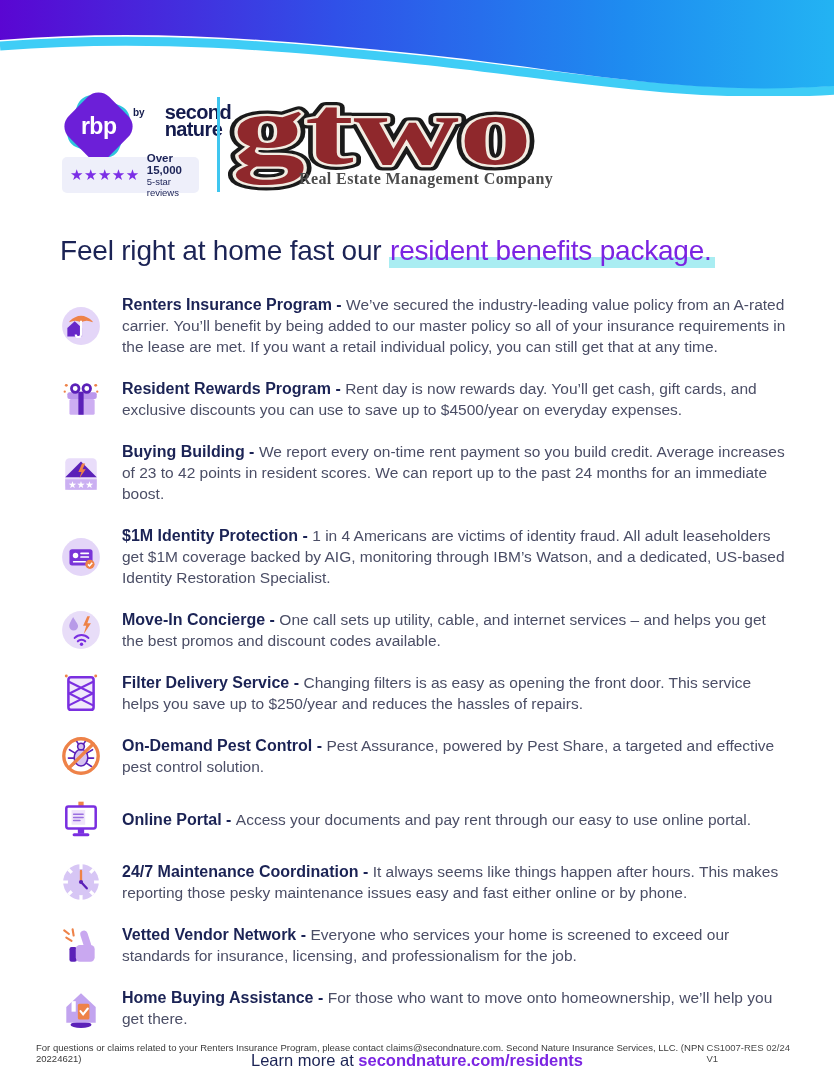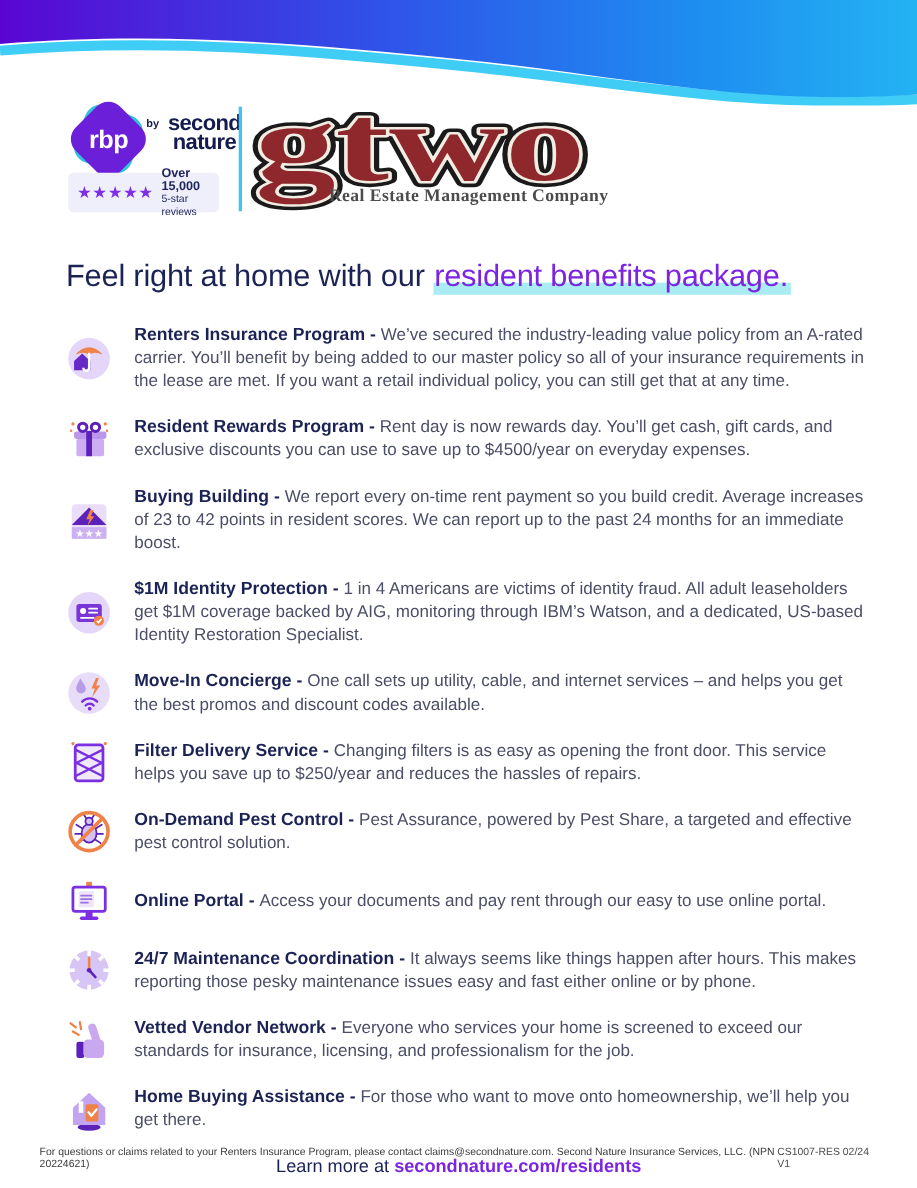--- a/index.html
+++ b/index.html
@@ -8,23 +8,23 @@
   
   .header{position:relative;height:212px;}
   .wave{position:absolute;top:0;left:0;display:block;}
   
   .rbp-mark{position:absolute;left:64px;top:92px;width:68px;height:68px;}
   .diamond{position:absolute;inset:0;margin:auto;border-radius:15px;}
   .diamond.teal{width:55px;height:55px;background:#2fc4dd;transform:rotate(22deg);}
   .diamond.purple{width:57px;height:57px;background:#6c1fd8;transform:rotate(45deg);
         display:flex;align-items:center;justify-content:center;}
   .rbp-text{transform:rotate(-45deg);color:#fff;font-weight:800;font-size:23px;letter-spacing:-.5px;}
-  .by-sn{position:absolute;left:133px;top:104px;display:flex;gap:8px;color:#141b4d;}
+  .by-sn{position:absolute;left:133px;top:104px;display:flex;gap:20px;color:#141b4d;}
   .by-sn .by{font-size:10px;font-weight:600;margin-top:3px;}
-  .by-sn .words{font-size:20px;font-weight:800;line-height:17px;letter-spacing:-.6px;text-align:center;}
+  .by-sn .words{font-size:20px;font-weight:800;line-height:17px;letter-spacing:-.6px;}
   .reviews-badge{position:absolute;left:62px;top:157px;width:137px;height:36px;background:#eeeffa;
         border-radius:5px;display:flex;align-items:center;gap:7px;padding:0 8px;box-sizing:border-box;}
   .stars{font-family:"DejaVu Sans",sans-serif;color:#7c2fe6;font-size:15px;letter-spacing:.5px;}
   .rev-l1{font-size:11.5px;font-weight:800;color:#1c2357;line-height:12px;}
   .rev-l2{font-size:9.5px;font-weight:500;color:#1c2357;line-height:11px;}
   .logo-divider{position:absolute;left:217px;top:97px;width:3px;height:95px;background:#3fc6ef;}
   .gtwo-svg{position:absolute;left:228px;top:88px;}
   .gtwo-sub{position:absolute;left:299px;top:170px;font-family:"Liberation Serif",serif;font-weight:700;
         font-size:16px;color:#4c4c4c;letter-spacing:.4px;}
   
@@ -93,21 +93,21 @@
     <div class="logo-divider"></div>
 
     <svg class="gtwo-svg" width="316" height="104" viewBox="0 0 316 104">
       <text x="4" y="76" textLength="300" lengthAdjust="spacingAndGlyphs" font-family="Liberation Serif, serif" font-weight="bold" font-size="100" fill="none" stroke="#1a1a1a" stroke-width="11" stroke-linejoin="round">gtwo</text>
       <text x="4" y="76" textLength="300" lengthAdjust="spacingAndGlyphs" font-family="Liberation Serif, serif" font-weight="bold" font-size="100" fill="none" stroke="#f2ece2" stroke-width="4.5" stroke-linejoin="round">gtwo</text>
       <text x="4" y="76" textLength="300" lengthAdjust="spacingAndGlyphs" font-family="Liberation Serif, serif" font-weight="bold" font-size="100" fill="#8f282c">gtwo</text>
     </svg>
     <div class="gtwo-sub">Real Estate Management Company</div>
   </div>
 
-  <h1 class="headline"><span class="hl-prefix">Feel right at home with our </span><span class="hl-accent">resident benefits package.</span></h1>
+  <h1 class="headline"><span class="hl-prefix">Feel right at home fast our </span><span class="hl-accent">resident benefits package.</span></h1>
 
   <div class="benefits">
 
     <div class="benefit">
       <svg class="bicon" viewBox="0 0 40 40">
         <circle cx="20" cy="20" r="18" fill="#e4d6f8"></circle>
         <path d="M7 22 L14 15.5 L21 22 V30 H7 Z" fill="#6728c8"></path>
         <path d="M9 15.5 Q20 5 31 15.5 L31 16.5 Q25.5 13.5 20 16.5 Q14.5 13.5 9 16.5 Z" fill="#ee8248"></path>
         <path d="M20 15 V28 a2.5 2.5 0 0 1 -5 0" stroke="#ffffff" stroke-width="2" fill="none"></path>
       </svg>

